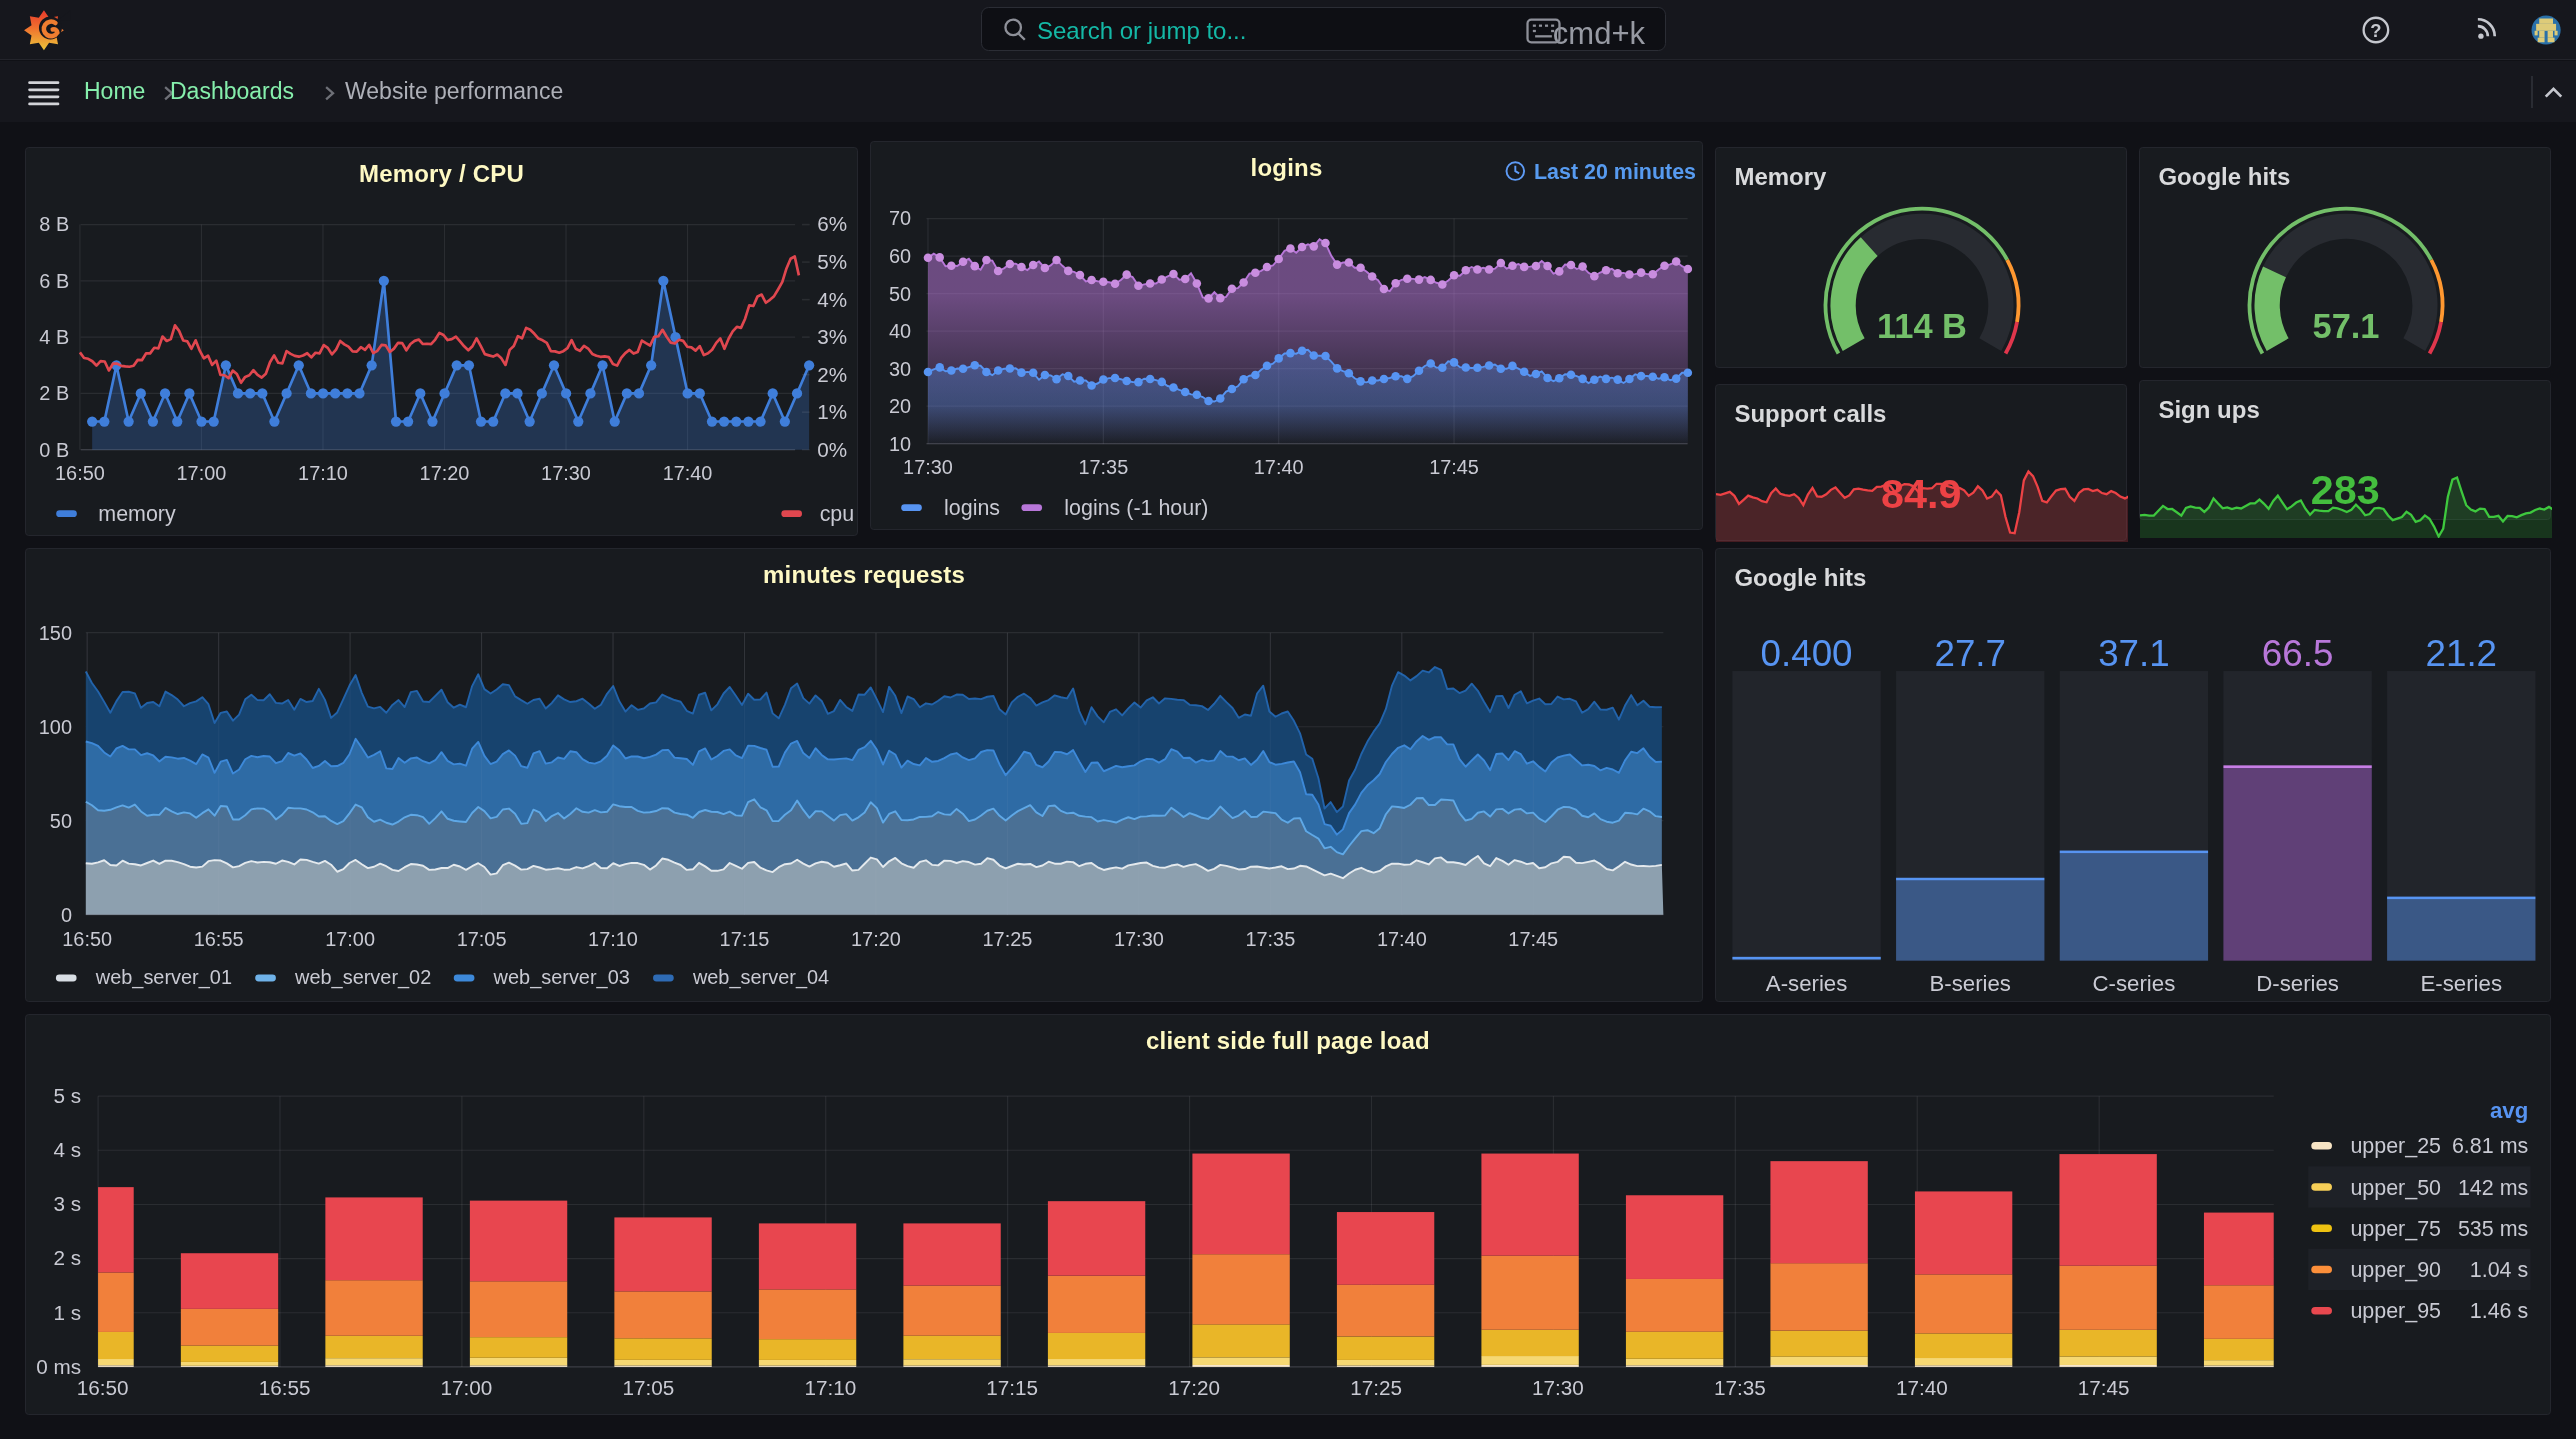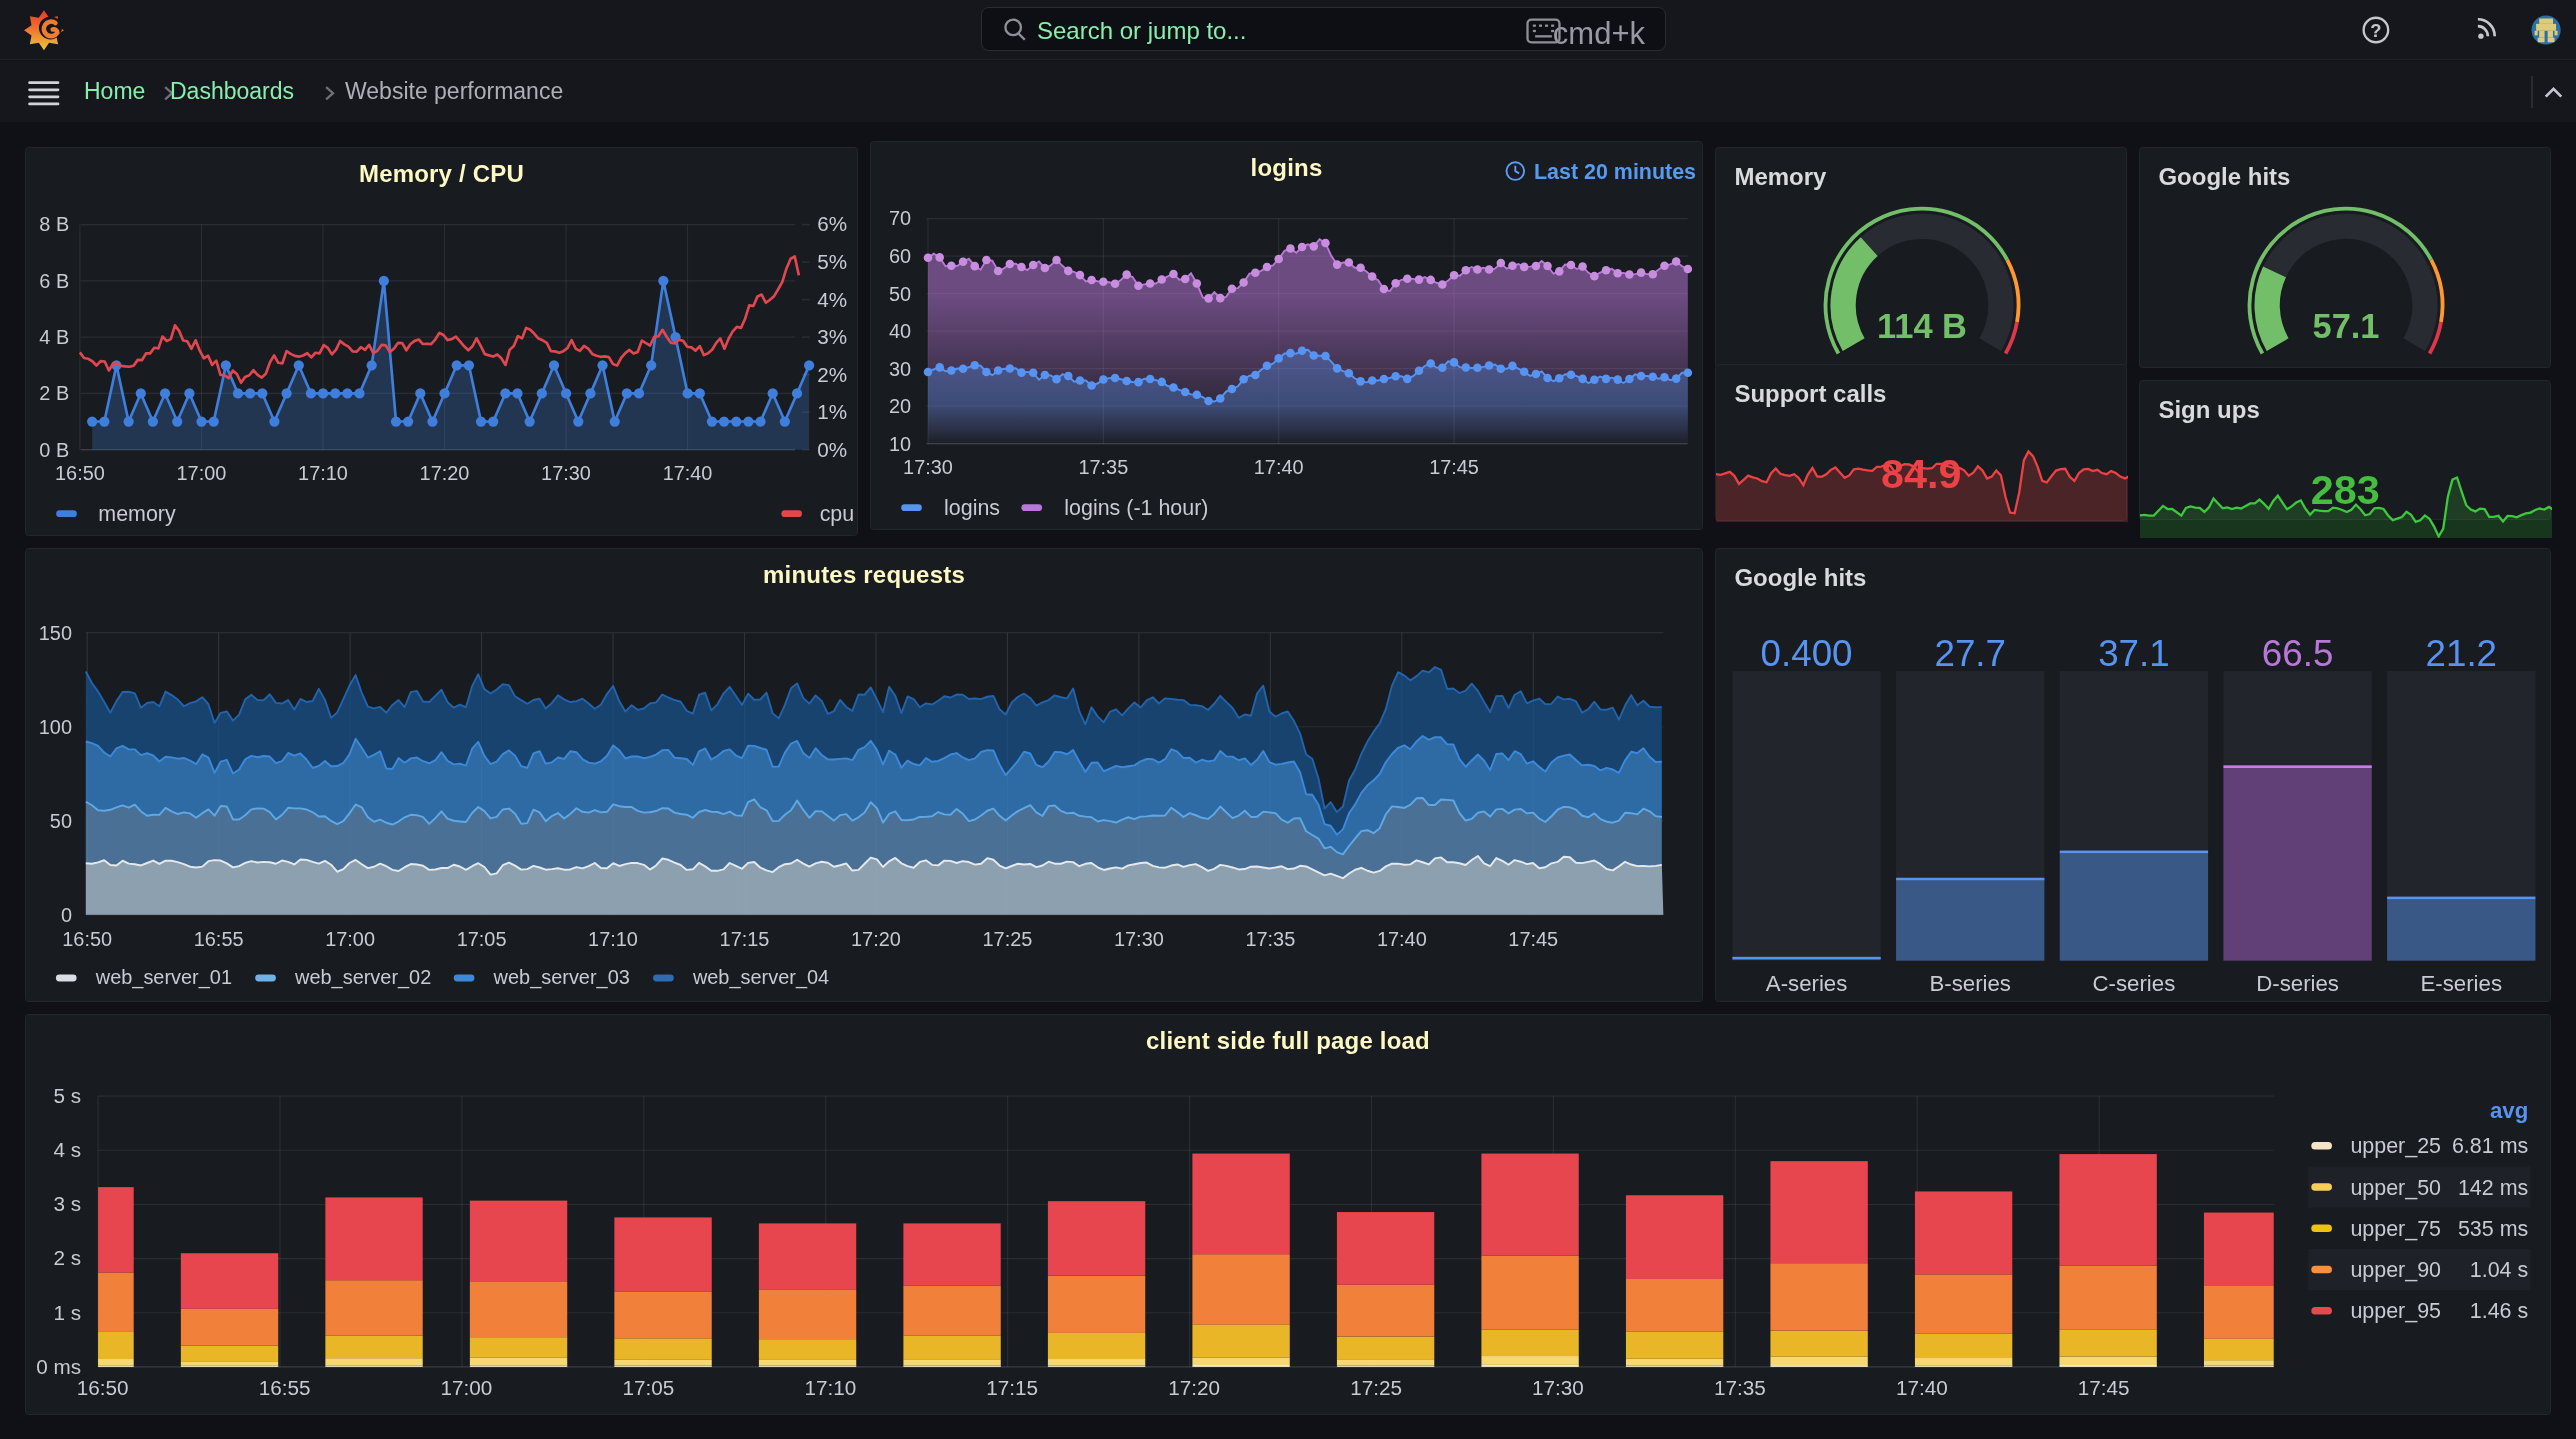--- a/index.html
+++ b/index.html
@@ -3,21 +3,21 @@
 <style>
 * { margin:0; padding:0; box-sizing:border-box; }
 html,body { width:2576px; height:1440px; background:#101116; font-family:"Liberation Sans",sans-serif; overflow:hidden; }
 .topbar { position:absolute; left:0; top:0; width:2576px; height:60px; background:#16171d; border-bottom:1.5px solid #23242b; }
 .crumb  { position:absolute; left:0; top:61px; width:2576px; height:61px; background:#16171d; }
 .panel  { position:absolute; background:#181b1f; border:0.8px solid #24262d; border-radius:3.8px; }
 .ptitle { position:absolute; top:12.3px; width:100%; text-align:center; font-size:24px; font-weight:700; color:#fef9c3; letter-spacing:0.2px;}
 .ltitle { position:absolute; top:15.3px; left:18.4px; font-size:24px; font-weight:700; color:#d9dadc; }
 svg { position:absolute; left:0; top:0; }
 .search { position:absolute; left:981px; top:7px; width:685px; height:44px; background:#0e0f14; border:1.5px solid #2b2d35; border-radius:7.7px; }
-.search .ph { position:absolute; left:55px; top:9.2px; font-size:24px; color:#86efac; }
+.search .ph { position:absolute; left:55px; top:9.2px; font-size:24px; color:#14b8a6; }
 .search .ck { position:absolute; right:20px; top:8px; font-size:31px; color:#979aa3; }
 .bc { position:absolute; top:17px; font-size:23px; color:#86efac; font-weight:500;}
 </style></head><body>
 
 <div class="topbar">
 <svg width="48" height="49" style="left:23px;top:5.4px;" viewBox="0 0 62 64">
 <defs>
         <linearGradient id="glogo" x1="0" y1="0" x2="0" y2="1">
 <stop offset="0" stop-color="#e8392b"></stop>
           <stop offset="0.45" stop-color="#f0722e"></stop>
@@ -398,21 +398,21 @@
     <div class="ltitle">Google hits</div>
     <svg width="412" height="221" viewBox="0 0 538 288">
       <path d="M 159.88 268.00 A 126 126 0 1 1 380.25 145.85" stroke="#73bf69" stroke-width="5" fill="none"></path>
       <path d="M 380.25 145.85 A 126 126 0 0 1 393.09 226.88" stroke="#ff9830" stroke-width="5" fill="none"></path>
       <path d="M 393.09 226.88 A 126 126 0 0 1 378.12 268.00" stroke="#e0364c" stroke-width="5" fill="none"></path>
       <path d="M 175.65 161.47 A 103 103 0 1 1 358.20 256.50" stroke="#282b31" stroke-width="33" fill="none"></path>
       <path d="M 179.80 256.50 A 103 103 0 0 1 175.65 161.47" stroke="#73bf69" stroke-width="33" fill="none"></path>
       <text x="269" y="248" font-size="45" font-weight="700" fill="#73bf69" text-anchor="middle">57.1</text>
     </svg>
   </div>
-<div class="panel" style="left:1715px;top:364px;width:412px;height:157px;">
+<div class="panel" style="left:1715px;top:384px;width:412px;height:157px;">
     <div class="ltitle">Support calls</div>
     <svg width="412" height="157" viewBox="0 0 538 205">
       <path d="M0.0 142.6 L6.0 143.4 L12.0 141.4 L18.0 139.5 L24.0 144.7 L30.0 155.3 L36.0 149.9 L42.0 144.4 L48.0 146.8 L54.0 148.2 L60.0 151.7 L66.0 153.1 L72.0 141.2 L78.0 135.2 L84.0 142.0 L90.0 143.9 L96.0 144.8 L102.0 142.6 L108.0 147.5 L114.0 156.7 L120.0 143.1 L126.0 134.3 L132.0 145.4 L138.0 145.9 L144.0 142.7 L150.0 136.9 L156.0 133.8 L162.0 140.7 L168.0 147.4 L174.0 144.2 L180.0 136.2 L186.0 135.3 L192.0 136.7 L198.0 137.6 L204.0 138.2 L210.0 133.1 L216.0 132.7 L222.0 130.1 L228.0 131.9 L234.0 140.3 L240.0 132.5 L246.0 129.4 L252.0 129.9 L258.0 132.3 L264.0 139.4 L270.0 134.7 L276.0 135.2 L282.0 134.8 L288.0 129.0 L294.0 129.0 L300.0 131.4 L306.0 133.0 L312.0 134.8 L318.0 134.4 L324.0 137.5 L330.0 144.5 L336.0 140.6 L342.0 132.3 L348.0 137.7 L354.0 148.2 L360.0 145.8 L366.0 137.9 L372.0 144.1 L378.0 172.0 L384.0 192.7 L390.0 193.5 L396.0 166.1 L402.0 124.6 L408.0 112.9 L414.0 119.0 L420.0 133.0 L426.0 151.3 L432.0 153.2 L438.0 145.3 L444.0 137.8 L450.0 136.1 L456.0 135.5 L462.0 145.9 L468.0 151.4 L474.0 140.9 L480.0 136.4 L486.0 135.6 L492.0 138.4 L498.0 136.8 L504.0 141.1 L510.0 142.6 L516.0 138.5 L522.0 141.0 L528.0 145.7 L534.0 148.1 L540.0 145.0 L538 205 L0 205 Z" fill="rgba(237,66,69,0.24)"></path>
       <path d="M0.0 142.6 L6.0 143.4 L12.0 141.4 L18.0 139.5 L24.0 144.7 L30.0 155.3 L36.0 149.9 L42.0 144.4 L48.0 146.8 L54.0 148.2 L60.0 151.7 L66.0 153.1 L72.0 141.2 L78.0 135.2 L84.0 142.0 L90.0 143.9 L96.0 144.8 L102.0 142.6 L108.0 147.5 L114.0 156.7 L120.0 143.1 L126.0 134.3 L132.0 145.4 L138.0 145.9 L144.0 142.7 L150.0 136.9 L156.0 133.8 L162.0 140.7 L168.0 147.4 L174.0 144.2 L180.0 136.2 L186.0 135.3 L192.0 136.7 L198.0 137.6 L204.0 138.2 L210.0 133.1 L216.0 132.7 L222.0 130.1 L228.0 131.9 L234.0 140.3 L240.0 132.5 L246.0 129.4 L252.0 129.9 L258.0 132.3 L264.0 139.4 L270.0 134.7 L276.0 135.2 L282.0 134.8 L288.0 129.0 L294.0 129.0 L300.0 131.4 L306.0 133.0 L312.0 134.8 L318.0 134.4 L324.0 137.5 L330.0 144.5 L336.0 140.6 L342.0 132.3 L348.0 137.7 L354.0 148.2 L360.0 145.8 L366.0 137.9 L372.0 144.1 L378.0 172.0 L384.0 192.7 L390.0 193.5 L396.0 166.1 L402.0 124.6 L408.0 112.9 L414.0 119.0 L420.0 133.0 L426.0 151.3 L432.0 153.2 L438.0 145.3 L444.0 137.8 L450.0 136.1 L456.0 135.5 L462.0 145.9 L468.0 151.4 L474.0 140.9 L480.0 136.4 L486.0 135.6 L492.0 138.4 L498.0 136.8 L504.0 141.1 L510.0 142.6 L516.0 138.5 L522.0 141.0 L528.0 145.7 L534.0 148.1 L540.0 145.0" stroke="#ed4245" stroke-width="3" fill="none"></path>
       <text x="268" y="161" font-size="54" font-weight="700" fill="#ed4245" text-anchor="middle">84.9</text>
     </svg>
   </div>
 <div class="panel" style="left:2139px;top:380px;width:412px;height:140px;">
     <div class="ltitle">Sign ups</div>
     <svg width="412" height="157" viewBox="0 0 538 205">

